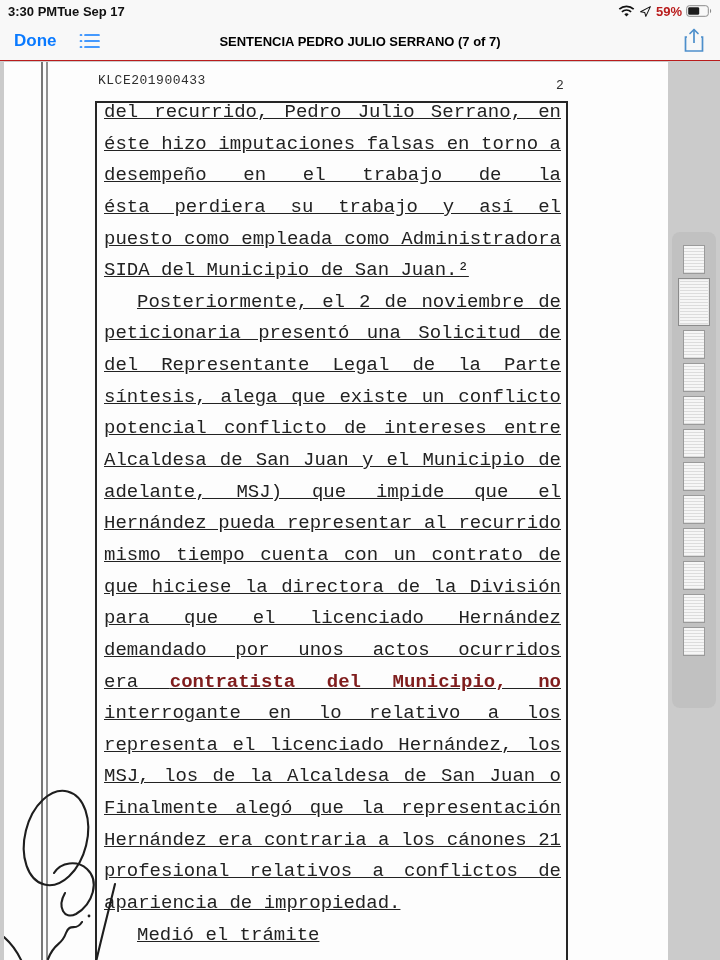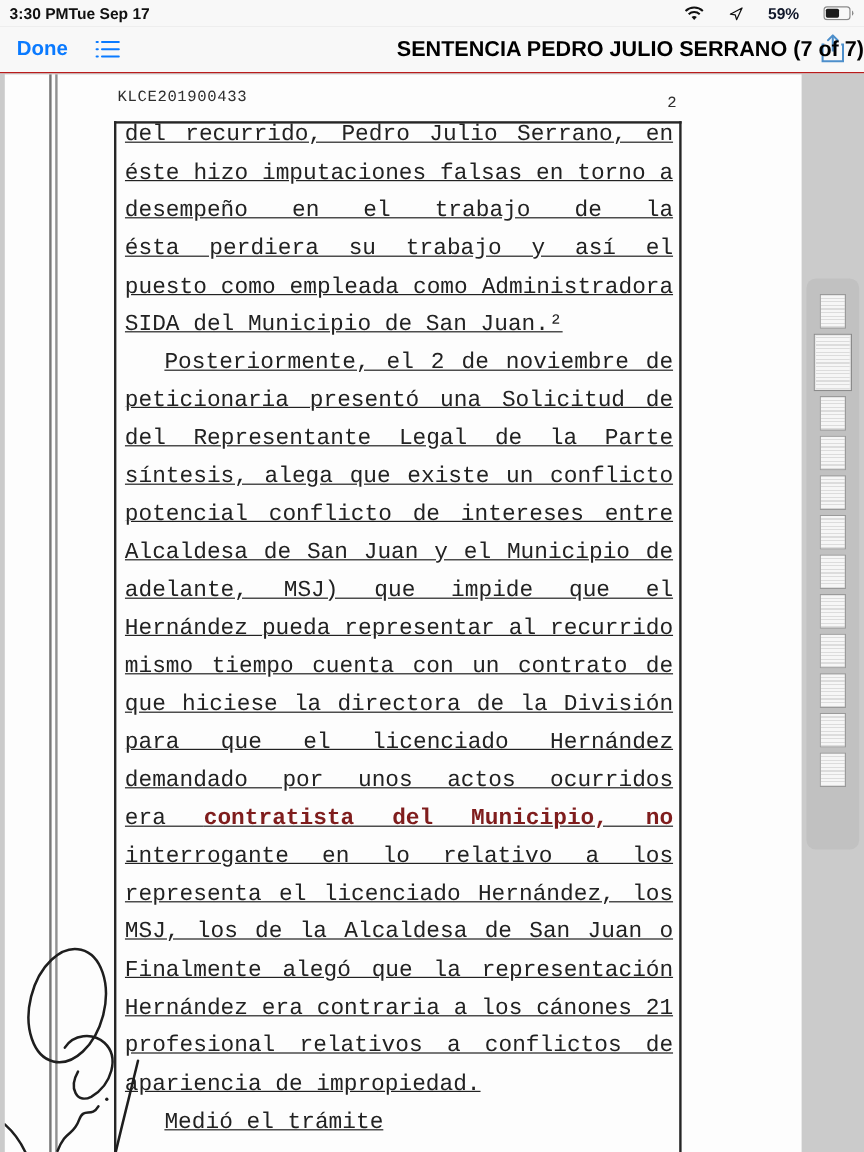--- a/index.html
+++ b/index.html
@@ -3,29 +3,29 @@
 <meta charset="utf-8">
 <style>
   * { margin:0; padding:0; box-sizing:border-box; }
   html,body { width:720px; height:960px; }
   body { font-family:"Liberation Sans", sans-serif; background:#cbcbcb; position:relative; overflow:hidden; }
 
   
   .statusbar { position:absolute; top:0; left:0; width:720px; height:22px; background:#f8f8f8;
     display:flex; align-items:center; justify-content:space-between; padding:0 8px; z-index:30; }
   .sb-left { display:flex; font-size:13px; font-weight:700; color:#111; }
-  .sb-right { display:flex; align-items:center; gap:20px; font-size:13px; font-weight:600; color:#0f172a; }
+  .sb-right { display:flex; align-items:center; gap:4px; font-size:13px; font-weight:600; color:#b91c1c; }
   .sb-icon { display:inline-flex; align-items:center; }
 
   
   .navbar { position:absolute; top:22px; left:0; width:720px; height:39px; background:#f8f8f8;
     border-bottom:1px solid #b91c1c; display:flex; align-items:center; padding:0 14px; z-index:30; }
   .done-btn { color:#0a7aff; font-size:17px; font-weight:600; margin-right:22px; cursor:pointer; }
   .toc-btn { display:inline-flex; cursor:pointer; }
-  .nav-title { position:absolute; left:0; right:0; text-align:right; font-size:18px; font-weight:700; color:#000; pointer-events:none; }
+  .nav-title { position:absolute; left:0; right:0; text-align:center; font-size:13px; font-weight:700; color:#000; pointer-events:none; }
   .share-btn { margin-left:auto; display:inline-flex; cursor:pointer; }
 
   
   .viewer { position:absolute; top:61px; left:0; width:720px; height:899px; background:#cbcbcb; overflow:hidden; }
   .pdf-page { position:absolute; top:1px; left:4px; width:664px; height:936px; background:#fdfdfd; }
 
   .scanline { position:absolute; top:0; bottom:0; width:2px; background:#4a4a4a; opacity:.75; }
   .scanline.s1 { left:37px; }
   .scanline.s2 { left:42px; width:1.5px; opacity:.6; }
 

